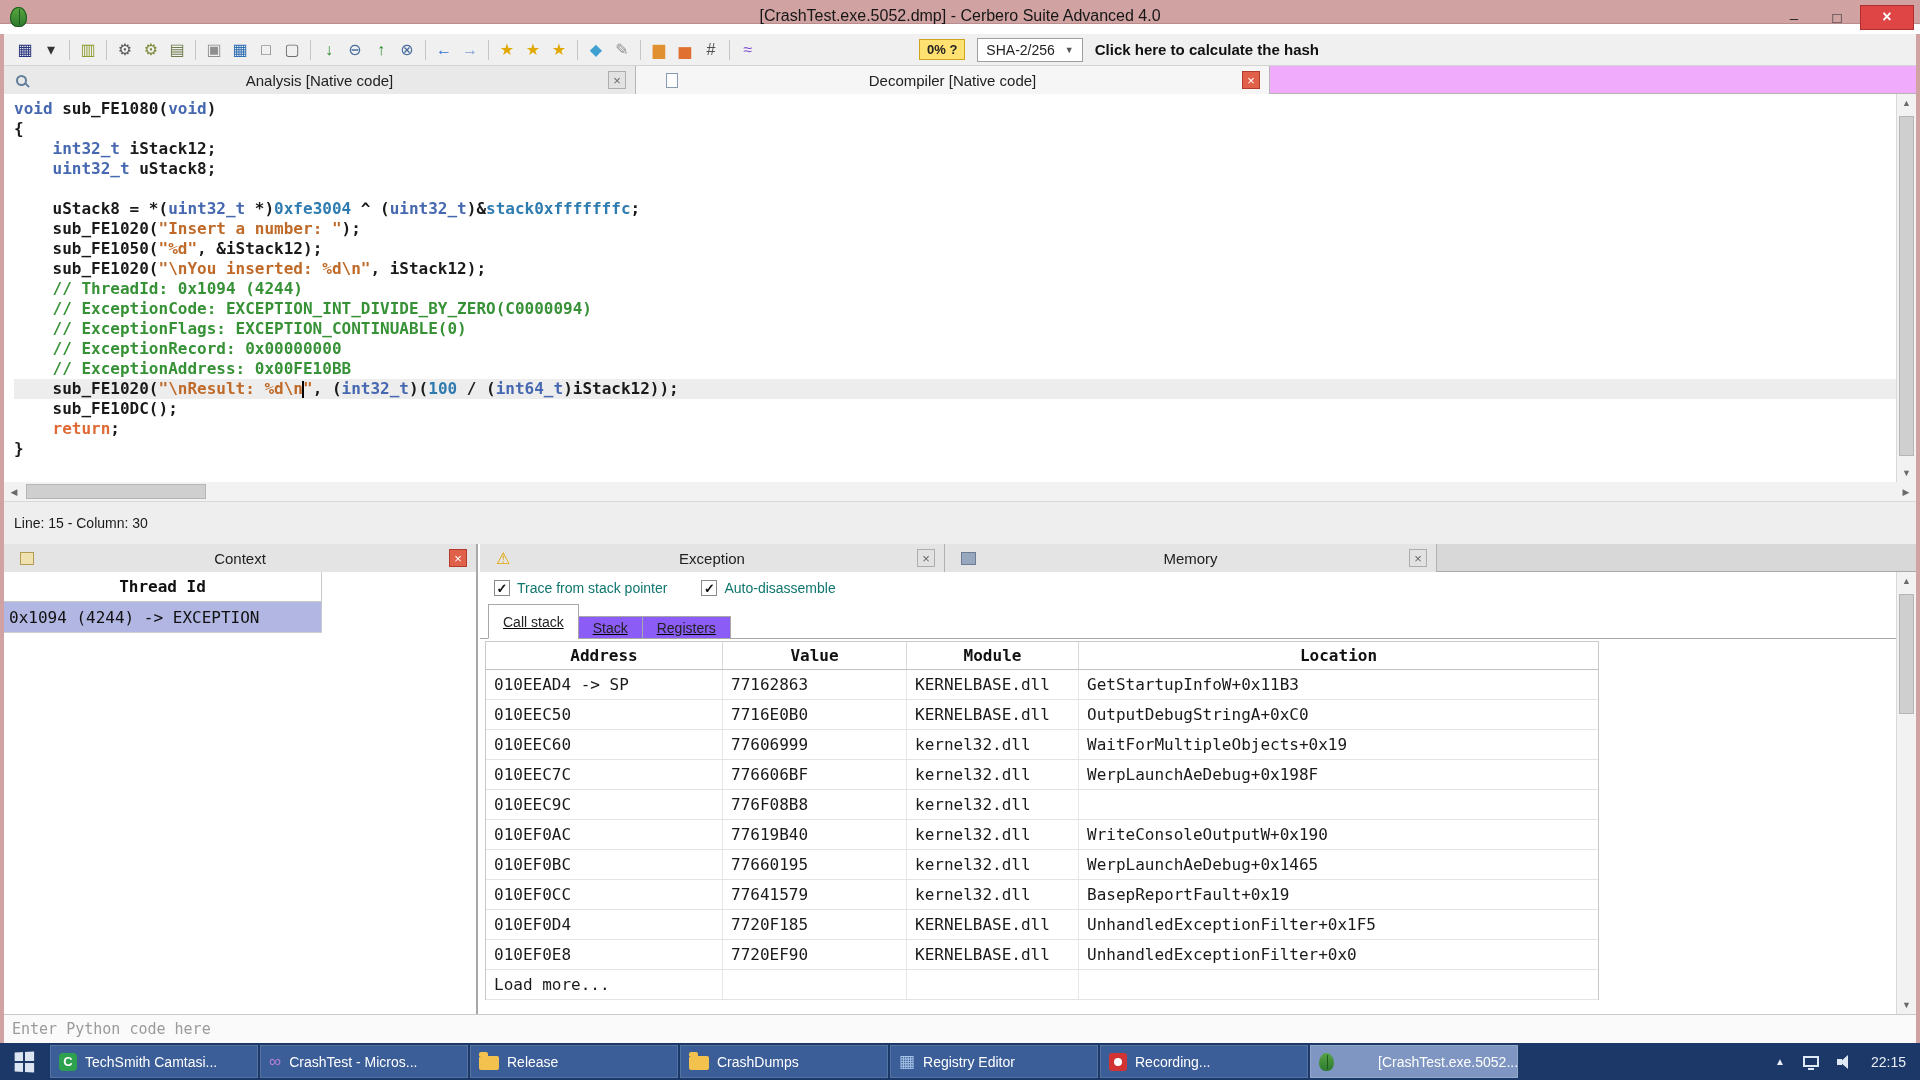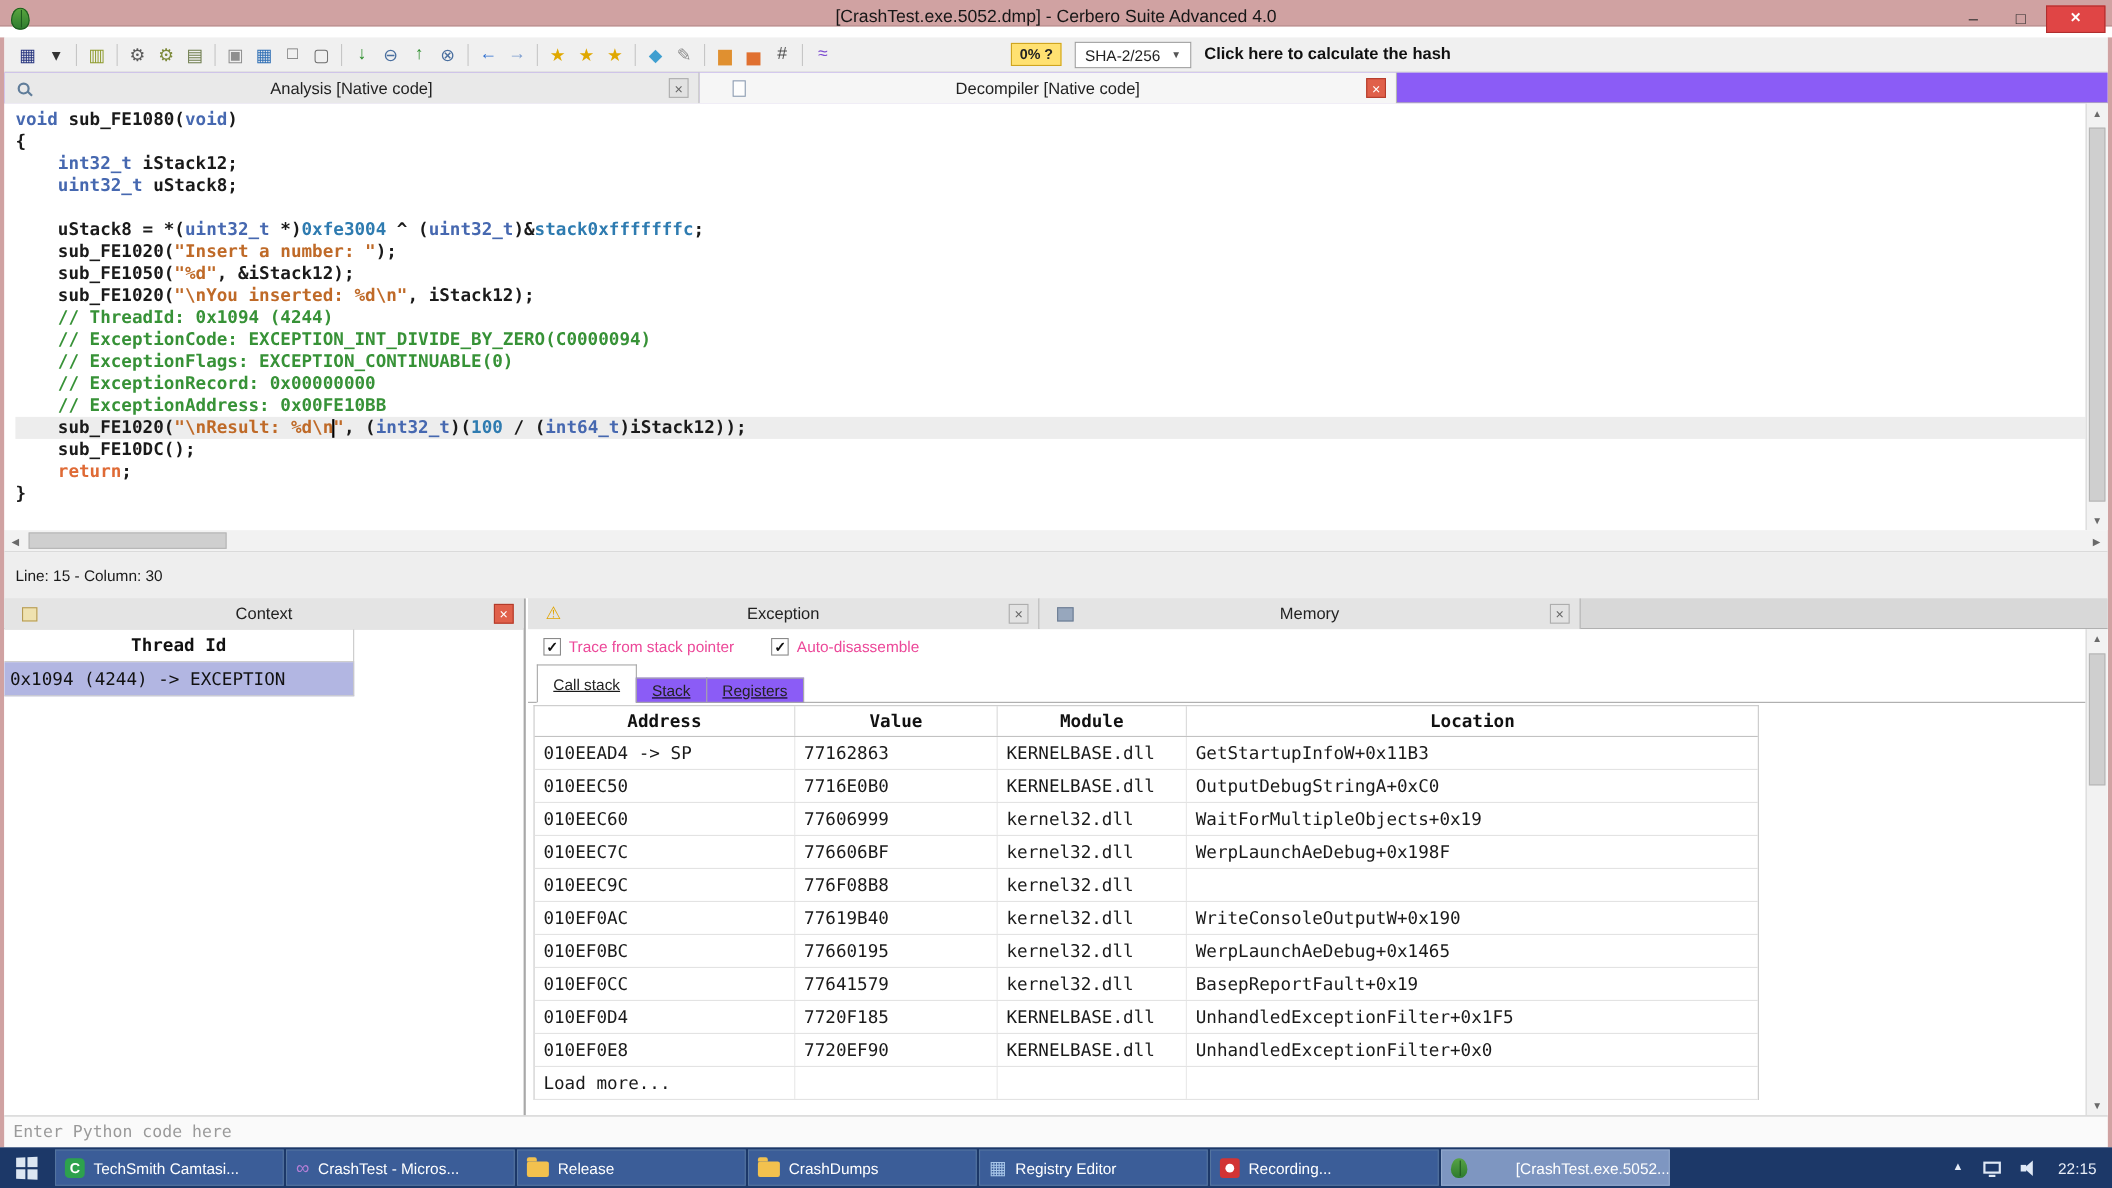--- a/index.html
+++ b/index.html
@@ -24,21 +24,21 @@
     border-bottom:1px solid #d4d4d4; display:flex; align-items:center; padding:0 8px; }
   .tb-btn { width:26px; height:24px; display:flex; align-items:center; justify-content:center; font-size:16px; }
   .tb-sep { width:1px; height:20px; background:#c6c6c6; margin:0 5px; }
   #tb-right { display:flex; align-items:center; margin-left:158px; gap:12px; }
   #progress-badge { background:#ffe171; border:1px solid #cfa520; padding:2px 7px; font-size:13px; font-weight:bold; color:#222; }
   #sha-select { background:#fff; border:1px solid #9f9f9f; height:24px; display:flex; align-items:center; padding:0 8px; gap:10px; font-size:14px; color:#222; }
   #sha-caret { font-size:9px; color:#555; }
   #hash-hint { font-weight:bold; font-size:15px; color:#101010; }
 
   
-  #doc-tabs { position:absolute; left:4px; top:66px; width:1912px; height:28px; background:#8b5cf6; border-bottom:1px solid #b5b5b5; display:flex; }
+  #doc-tabs { position:absolute; left:4px; top:66px; width:1912px; height:28px; background:#f0abfc; border-bottom:1px solid #b5b5b5; display:flex; }
   .doc-tab { position:relative; height:28px; border-right:1px solid #b5b5b5; display:flex; align-items:center; }
   #tab-analysis { width:632px; background:#e9e9e9; padding-left:12px; }
   #tab-decompiler { width:634px; background:#f6f6f6; padding-left:30px; }
   .doc-tab .lbl { position:absolute; left:60px; right:60px; text-align:center; font-size:15px; color:#222; white-space:nowrap; }
   .xbox { width:18px; height:18px; display:flex; align-items:center; justify-content:center; font-size:13px;
     border:1px solid #adadad; background:#e2e2e2; color:#666; margin-left:auto; margin-right:9px; }
   .xbox.red { background:#e0604a; border-color:#b23b2a; color:#fff; }
   .mag { width:11px; height:11px; border:2px solid #607d9a; border-radius:50%; position:relative; }
   .mag::after { content:""; position:absolute; width:2px; height:6px; background:#607d9a; right:-3px; bottom:-4px; transform:rotate(-45deg); }
   .page { width:12px; height:15px; background:#fdfdfd; border:1px solid #8a9ab0; }
@@ -83,21 +83,21 @@
   .ctx-row { width:318px; height:31px; background:#b2b6e2; border-right:1px solid #c9c9c9; border-bottom:1px solid #cfcfcf;
     display:flex; align-items:center; padding-left:5px; font-family:"DejaVu Sans Mono",monospace; font-size:16px; color:#111; white-space:pre; }
 
   #right-panel { position:absolute; left:476px; top:0; width:1436px; height:470px; background:#fff; }
   #exc-tab { width:465px; } #mem-tab { width:492px; }
   .warnic { font-size:16px; color:#e0a400; }
   .memic { width:15px; height:13px; background:#97a7bd; border:1px solid #6d7d93; }
   #cb-row { position:absolute; left:0; top:28px; width:1416px; height:32px; background:#fff; display:flex; align-items:center; padding-left:14px; }
   .cb { width:16px; height:16px; border:1px solid #8a8a8a; background:#fff; display:inline-flex; align-items:center; justify-content:center;
     font-size:13px; font-weight:bold; color:#111; }
-  .cb-label { font-size:14px; color:#ec4899; margin-left:7px; }
+  .cb-label { font-size:14px; color:#0f766e; margin-left:7px; }
   #cb-gap { width:34px; }
   #subtabs { position:absolute; left:0; top:60px; width:1416px; height:35px; background:#fff; border-bottom:1px solid #a8a8a8;
     display:flex; align-items:flex-end; padding-left:8px;text-decoration:underline; }
   .subtab { font-size:14px; color:#222; border:1px solid #a8a8a8; padding:0 14px; height:23px; background:#8b5cf6;
     display:flex; align-items:center; margin-bottom:-1px; }
   .subtab + .subtab { margin-left:-1px; }
   .subtab.active { height:35px; background:#fff; border-bottom:1px solid #fff; }
 
   #cs-table { position:absolute; left:5px; top:97px; width:1114px; border:1px solid #c9c9c9; border-bottom:none; background:#fff; }
   .t-hrow, .t-row { display:grid; grid-template-columns:237px 184px 172px 519px; }

